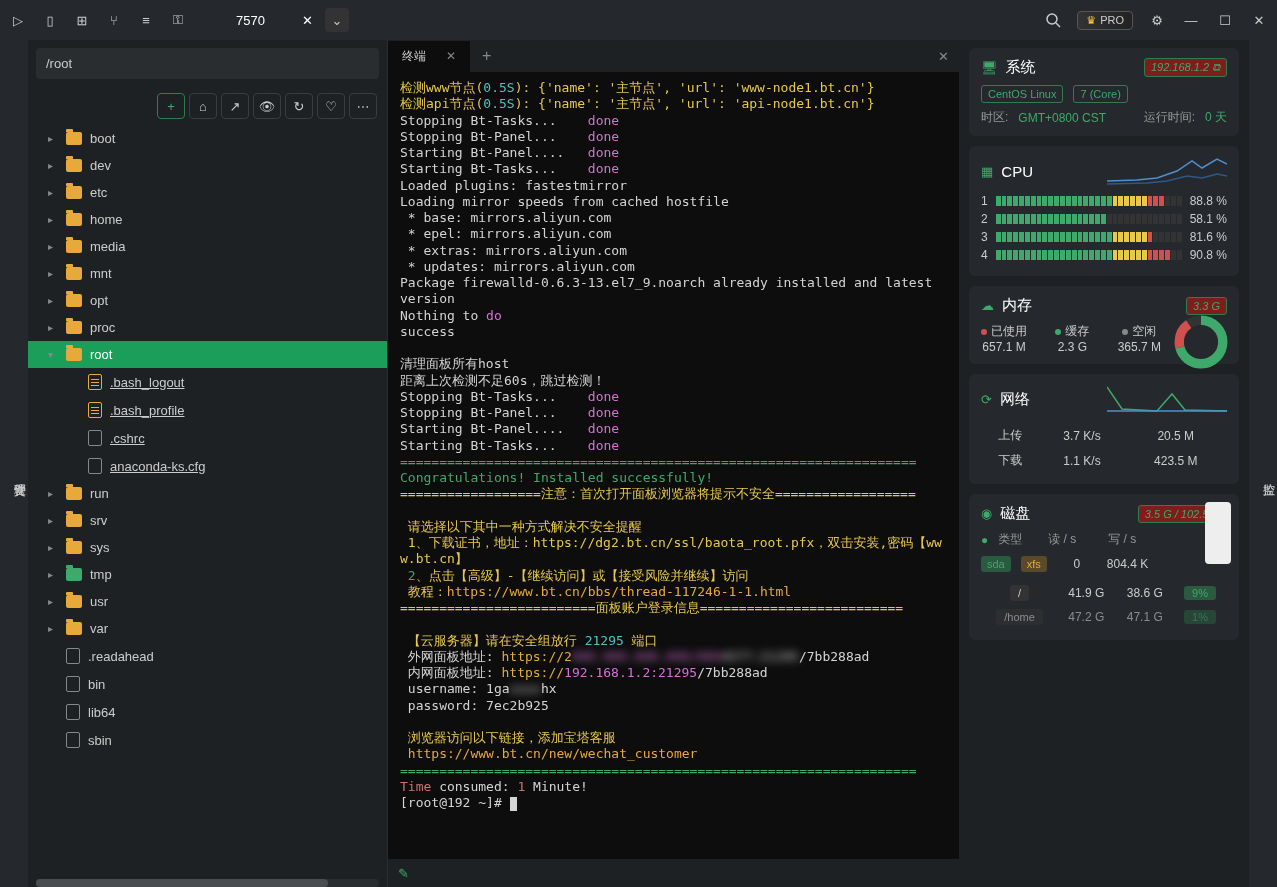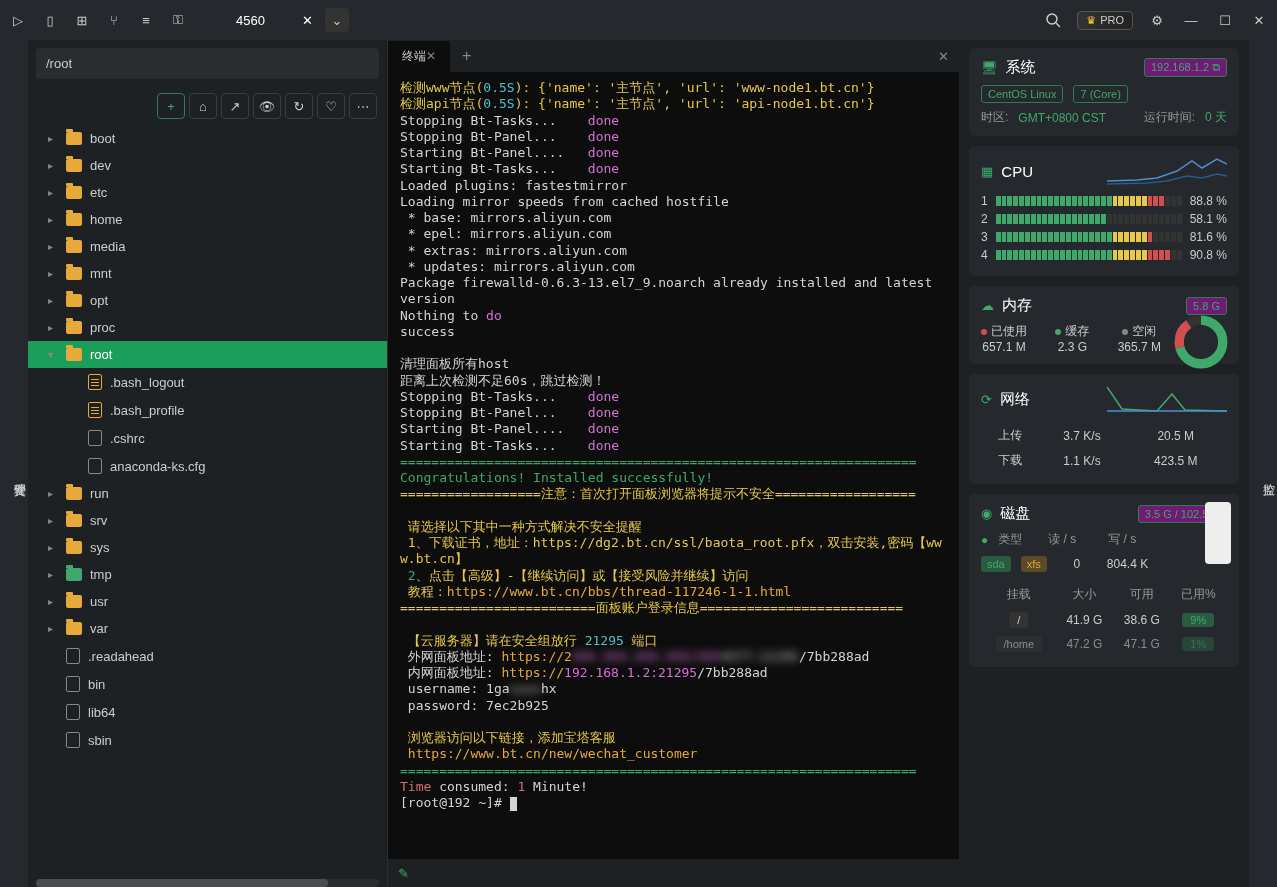--- a/index.html
+++ b/index.html
@@ -15,49 +15,49 @@
 .crown { color: #ffcc33; }
 .main { display: flex; height: 847px; }
 .left-nav { width: 28px; background: #25282c; display: flex; flex-direction: column; padding-top: 20px; align-items: center; gap: 30px; writing-mode: vertical-rl; font-size: 12px; color: #ccc; }
 .file-panel { width: 360px; background: #1e2124; display: flex; flex-direction: column; border-right: 1px solid #2a2d30; }
 .path-bar { padding: 8px 10px; background: #2a2d30; margin: 8px 8px; border-radius: 4px; }
 .toolbar { display: flex; gap: 4px; padding: 6px 10px; justify-content: flex-end; }
 .toolbar .btn { width: 28px; height: 26px; border: 1px solid #3a3d40; border-radius: 4px; display: flex; align-items: center; justify-content: center; font-size: 13px; cursor: pointer; }
 .toolbar .btn.green { border-color: #2e7d4f; color: #3fa96b; }
 .file-tree { flex: 1; overflow-y: auto; padding-bottom: 20px; }
 .tree-item { display: flex; align-items: center; gap: 8px; padding: 6px 10px 6px 20px; cursor: pointer; }
-.tree-item.child { padding-left: 60px; }
+.tree-item.child { padding-left: 60px; text-decoration: underline; }
 .tree-item.active { background: #1a9e5a; color: #fff; }
 .tree-item .arrow { width: 10px; font-size: 10px; color: #888; }
 .folder-icon { width: 16px; height: 13px; background: #e6a93a; border-radius: 2px; position: relative; }
 .folder-icon::before { content:''; position:absolute; top:-3px; left:0; width:7px; height:3px; background:#e6a93a; border-radius:1px 1px 0 0; }
 .folder-icon.green { background: #3fa96b; }
 .folder-icon.green::before { background: #3fa96b; }
 .file-icon { width: 14px; height: 16px; border: 1px solid #888; border-radius: 2px; position:relative; }
 .file-icon.orange { border-color: #e6a93a; }
 .file-icon.orange::after { content:''; position:absolute; top:4px; left:2px; right:2px; height:1px; background:#e6a93a; box-shadow: 0 3px 0 #e6a93a, 0 6px 0 #e6a93a; }
 .scroll-track { height: 8px; background: #2a2d30; margin: 0 8px; border-radius: 4px; position: relative; }
 .scroll-thumb { position:absolute; left:0; width: 85%; height: 100%; background: #4a4d50; border-radius: 4px; }
 .terminal-panel { flex: 1; display: flex; flex-direction: column; background: #0d0d0d; min-width: 0; }
 .term-tabs { display: flex; align-items: center; background: #1e2124; height: 32px; }
-.term-tab { padding: 7px 14px; background: #0d0d0d; color: #ccc; position: relative; display:flex; align-items:center; gap:0; font-size:12px; }
+.term-tab { padding: 7px 14px; background: #0d0d0d; color: #ccc; position: relative; display:flex; align-items:center; gap:20px; font-size:12px; }
 .term-tab .x { color: #888; cursor:pointer; }
 .term-add { padding: 0 12px; color: #888; font-size: 16px; cursor:pointer; }
 .term-close-all { margin-left: auto; margin-right: 10px; color: #888; cursor:pointer; }
 .terminal { flex: 1; padding: 8px 12px; font-family: Consolas, monospace; font-size: 13px; line-height: 1.25; overflow-y: auto; white-space: pre-wrap; word-break: break-all; }
 .term-footer { height: 28px; display: flex; align-items: center; padding: 0 10px; background: #1e2124; }
 .c-yellow { color: #e6c84c; } .c-cyan { color: #4fc3c3; } .c-green { color: #3fa96b; } .c-magenta { color: #d670d6; } .c-white { color: #d4d4d4; } .c-orange { color: #e6a93a; } .c-red { color: #d07070; }
 .right-panel { width: 290px; background: #1e2124; overflow-y: auto; padding: 8px 10px 20px 10px; }
 .right-rail { width: 28px; background: #25282c; display: flex; flex-direction: column; align-items: center; padding-top: 20px; gap: 28px; writing-mode: vertical-rl; font-size: 12px; color: #ccc; }
 .right-rail-bottom { writing-mode: horizontal-tb; margin-top: auto; margin-bottom: 20px; display: flex; flex-direction: column; gap: 20px; }
 .card { background: #25282c; border-radius: 6px; padding: 10px 12px; margin-bottom: 10px; }
 .card-header { display: flex; align-items: center; gap: 8px; margin-bottom: 8px; }
 .card-title { font-size: 15px; color: #fff; flex: 1; }
 .badge { font-size: 11px; border: 1px solid #2e7d4f; color: #3fa96b; padding: 2px 6px; border-radius: 3px; }
-.badge.fill { background: #701a75; }
+.badge.fill { background: #7f1d1d; font-style: italic; }
 .info-row { display: flex; gap: 10px; margin-top: 6px; font-size: 12px; align-items:center; }
 .info-row .lbl { color: #999; }
 .info-row .val { color: #3fa96b; }
 .cpu-bar-row { display: flex; align-items: center; gap: 8px; margin: 4px 0; font-size: 12px; }
 .cpu-bar { flex: 1; height: 10px; display: flex; gap: 1px; }
 .cpu-seg { flex: 1; background: #333; }
 .sparkline { height: 30px; position: relative; margin-bottom:6px; }
 .sparkline svg { width: 100%; height: 100%; }
 .mem-stats { display: flex; justify-content: space-between; font-size: 12px; margin-top: 8px; }
 .mem-stats > div { text-align: center; }
@@ -83,21 +83,21 @@
 
 <div class="topbar">
   <div class="icon-btn">▷</div>
   <div class="icon-btn">▯</div>
   <div class="icon-btn">⊞</div>
   <div class="icon-btn">⑂</div>
   <div class="icon-btn">≡</div>
   <div class="icon-btn">⚿</div>
   <div class="tab-strip">
     <div class="tab">
-      <span>4560</span>
+      <span>7570</span>
       <span class="close">✕</span>
     </div>
     <div class="dropdown-btn">⌄</div>
   </div>
   <div class="topbar-right">
     <div class="icon-btn">
         <svg width="16" height="16" viewBox="0 0 16 16" fill="none" stroke="#ccc" stroke-width="1.5">
           <circle cx="7" cy="7" r="5"></circle>
           <line x1="11" y1="11" x2="15" y2="15"></line>
         </svg>
@@ -489,21 +489,21 @@
             </div>
             <span>90.8 %</span>
           </div>
         </div>
     </div>
 
     <div class="card rel">
       <div class="card-header">
         <span style="color:#3fa96b">☁</span>
         <span class="card-title">内存</span>
-        <span class="badge fill">5.8 G</span>
+        <span class="badge fill">3.3 G</span>
       </div>
       <div class="donut"><svg viewBox="0 0 36 36">
             <circle cx="18" cy="18" r="14" fill="none" stroke="#333" stroke-width="6"></circle>
             <circle cx="18" cy="18" r="14" fill="none" stroke="#3fa96b" stroke-width="6" stroke-dasharray="62 88" transform="rotate(-90 18 18)"></circle>
             <circle cx="18" cy="18" r="14" fill="none" stroke="#d05050" stroke-width="6" stroke-dasharray="17 88" stroke-dashoffset="-62" transform="rotate(-90 18 18)"></circle>
           </svg></div>
       <div class="mem-stats" style="width:180px">
         <div><span class="dot" style="background:#d05050"></span><span>已使用</span><div>657.1 M</div></div>
         <div><span class="dot" style="background:#3fa96b"></span><span>缓存</span><div>2.3 G</div></div>
         <div><span class="dot" style="background:#888"></span><span>空闲</span><div>365.7 M</div></div>
@@ -549,26 +549,20 @@
         <span style="color:#999">写 / s</span>
       </div>
       <div class="disk-row">
         <span class="tag">sda</span>
         <span class="tag o">xfs</span>
         <span style="width:40px;text-align:center">0</span>
         <span>804.4 K</span>
       </div>
       <table class="mount-table">
         <tbody>
-            <tr>
-              <th>挂载</th>
-              <th>大小</th>
-              <th>可用</th>
-              <th>已用%</th>
-            </tr>
         <tr>
               <td><span class="path-badge">/</span></td>
               <td>41.9 G</td>
               <td>38.6 G</td>
               <td><span class="pct-badge">9%</span></td>
             </tr>
         <tr style="opacity:0.6">
               <td><span class="path-badge">/home</span></td>
               <td>47.2 G</td>
               <td>47.1 G</td>

